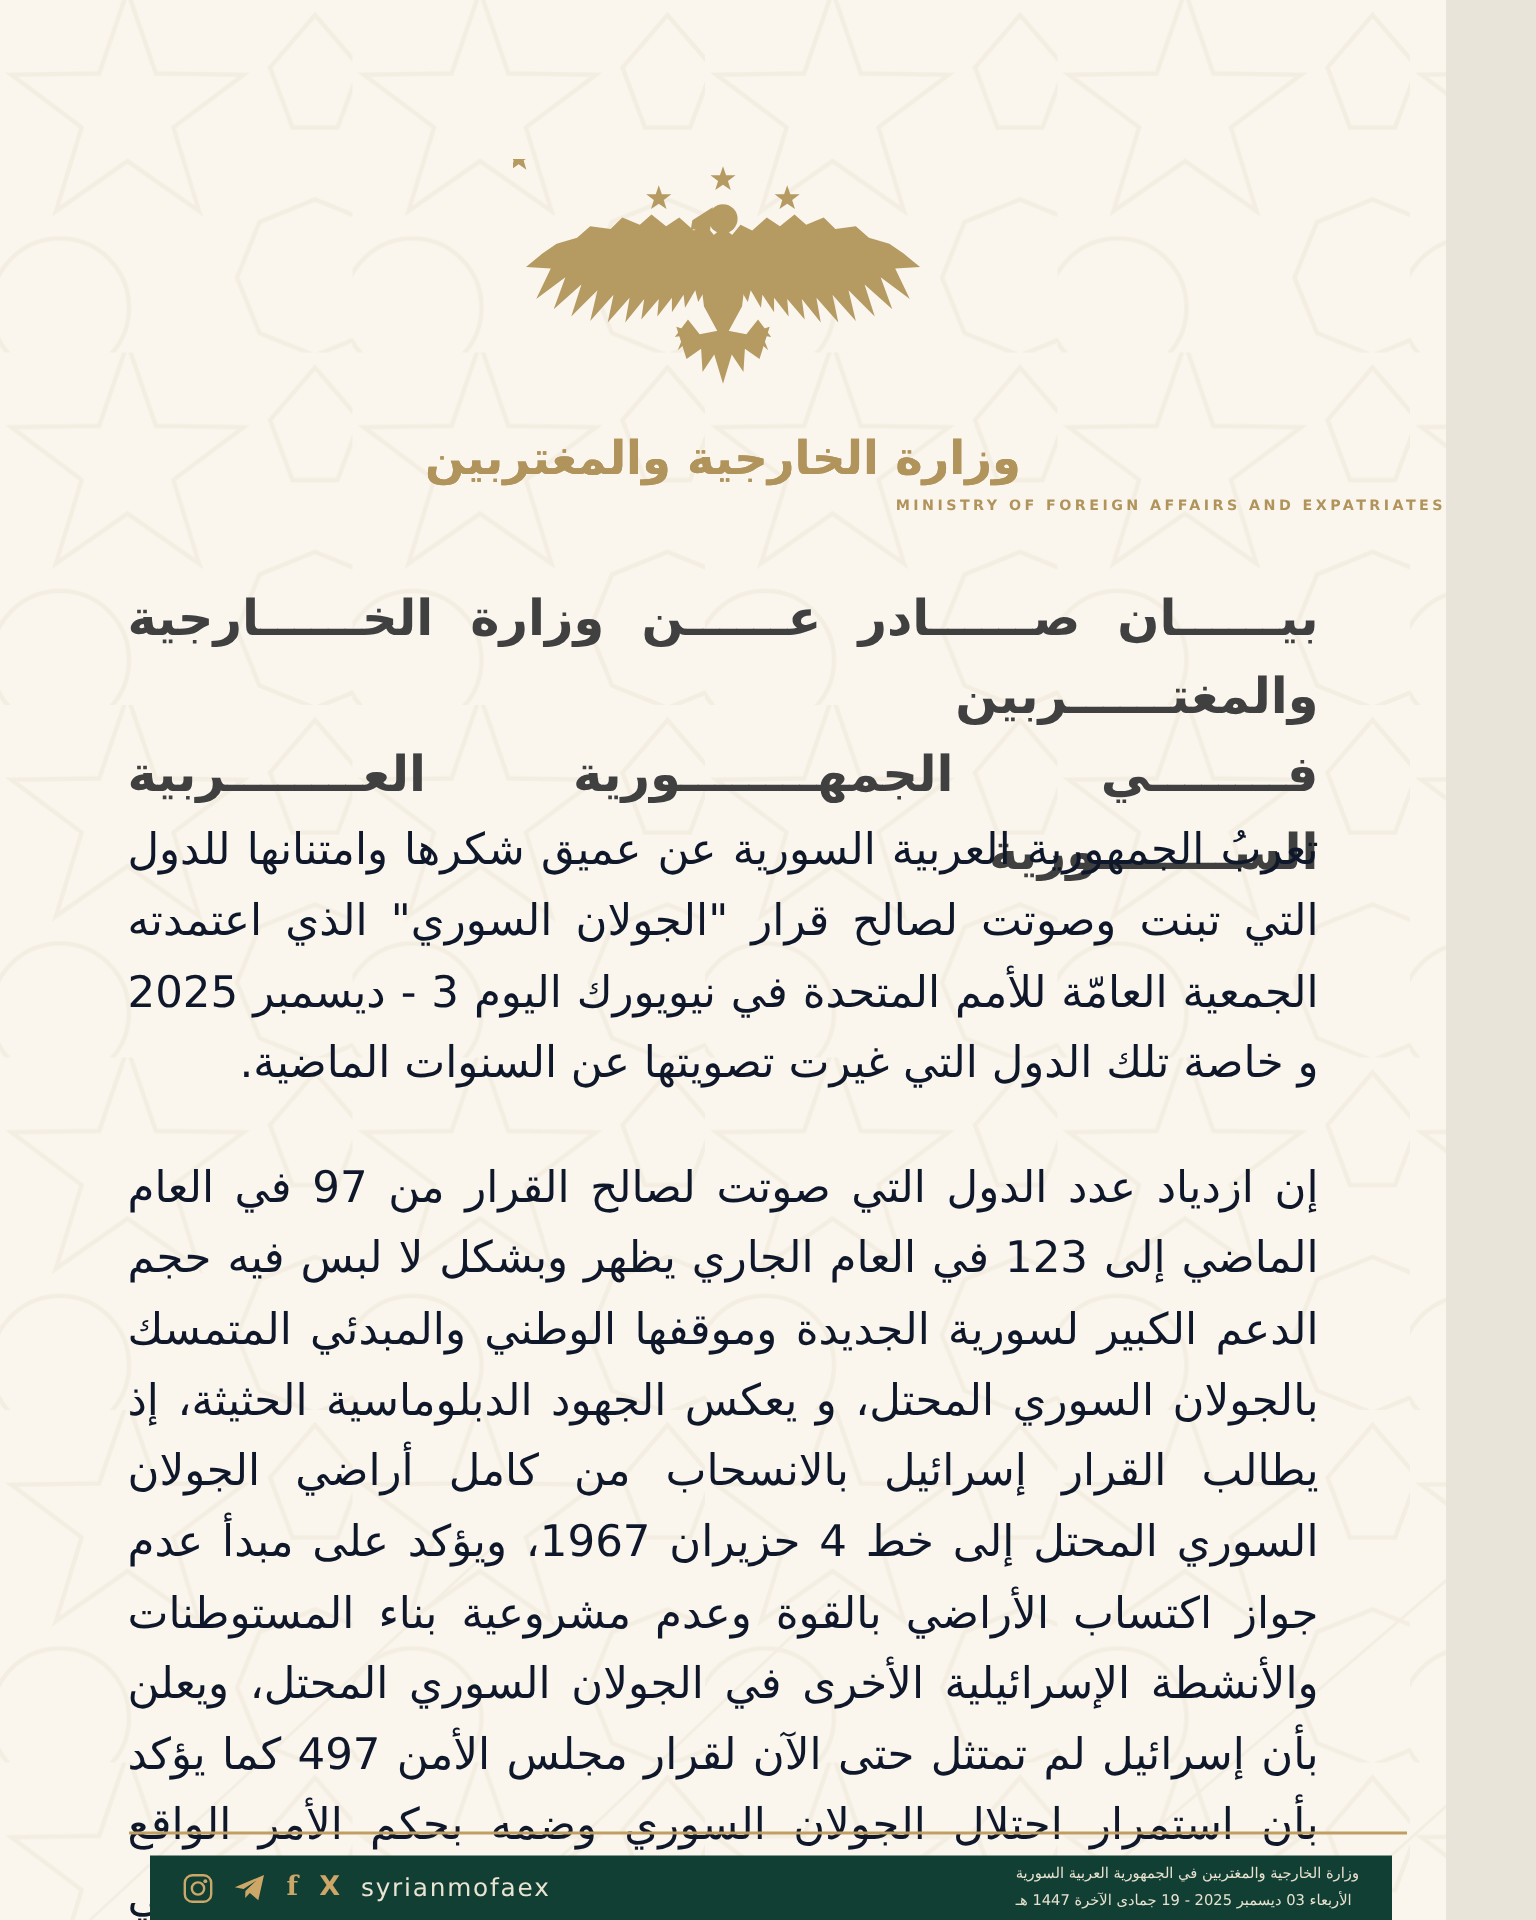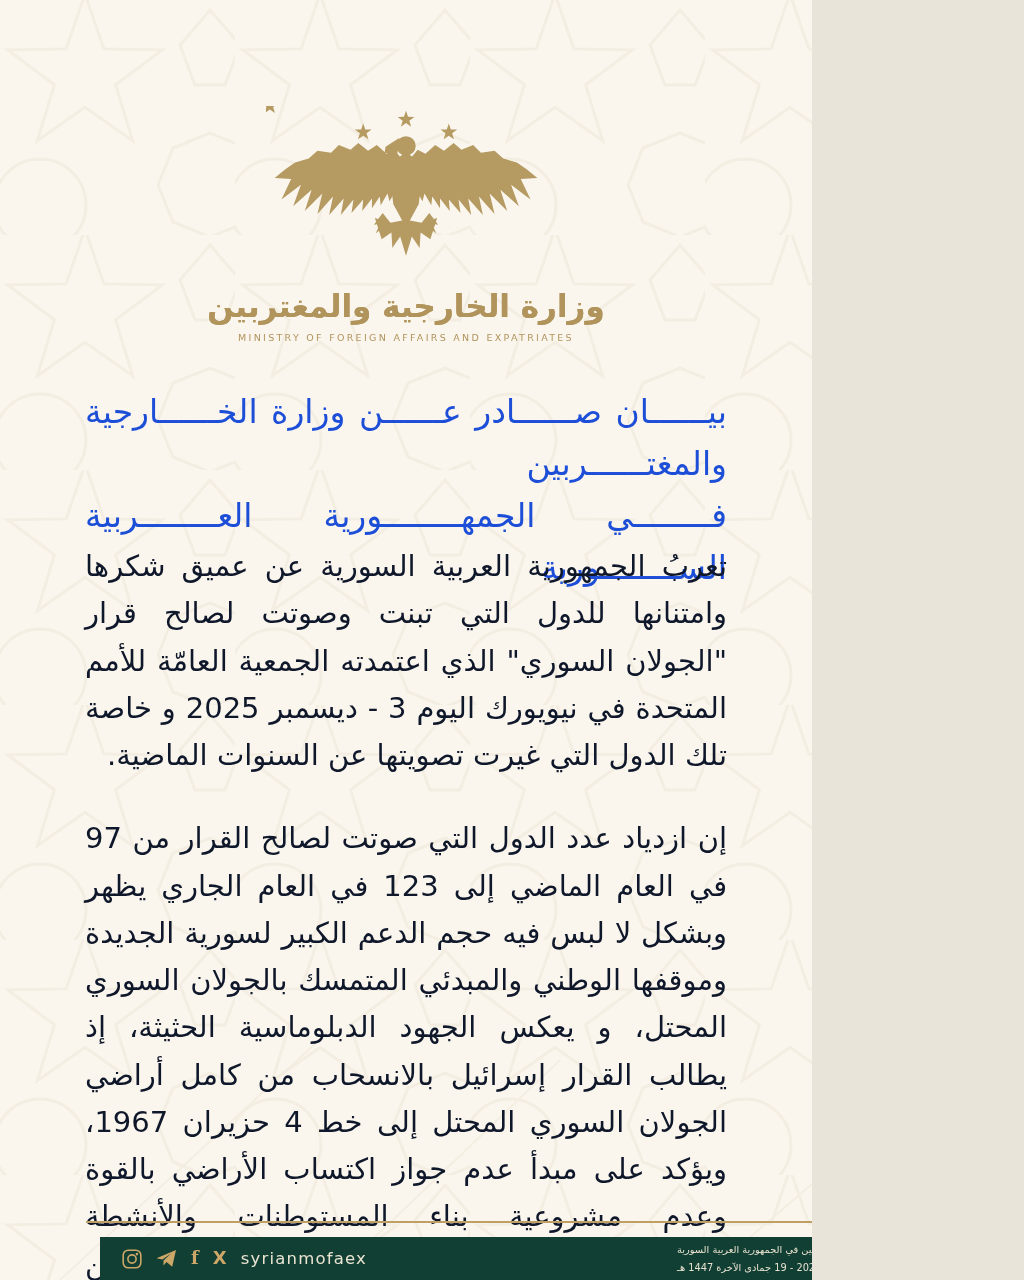--- a/index.html
+++ b/index.html
@@ -1,30 +1,30 @@
 <!DOCTYPE html>
 <html lang="ar"><head>
 <meta charset="utf-8">
 <style>
   html,body{margin:0;padding:0;background:#e8e4da;}
   .page{
-    position:relative;width:812px;height:1280px;overflow:hidden;
+    position:relative;width:964px;height:1280px;overflow:hidden;
     background:#faf6ee;font-family:"DejaVu Sans",sans-serif;
   }
   .pattern-layer{position:absolute;inset:0;opacity:.55;pointer-events:none;}
   .emblem{position:absolute;top:106px;left:0;right:0;text-align:center;color:#b1945c;}
   .emblem svg{display:block;margin:0 auto;}
   .calligraphy{
     direction:rtl;font-size:31px;font-weight:bold;color:#b1945c;margin-top:2px;
     text-shadow:0 0 .4px #b1945c;
   }
-  .ministry-en{font-size:9.5px;letter-spacing:2.3px;margin-top:8px;color:#b1945c;font-weight:normal;}
+  .ministry-en{font-size:9.5px;letter-spacing:2.3px;margin-top:8px;color:#b1945c;font-weight:bold;text-align:right;}
   .headline{
     position:absolute;top:386px;right:85px;left:85px;direction:rtl;
-    color:#1d4ed8;font-weight:normal;font-size:33px;line-height:1.58;
+    color:#404040;font-weight:bold;font-size:33px;line-height:1.58;
   }
   .headline-line{text-align:justify;text-align-last:justify;}
   .body-text{
     position:absolute;top:543px;right:85px;left:85px;direction:rtl;
     color:#0f172a;font-size:29px;line-height:1.63;text-align:justify;text-align-last:right;
   }
   .body-text p{margin:0 0 36px 0;}
   .gold-line{position:absolute;top:1221px;left:86px;width:852px;height:2px;background:#bf9f63;}
   .footer-bar{
     position:absolute;top:1237px;left:100px;width:828px;height:43px;background:#123f34;

